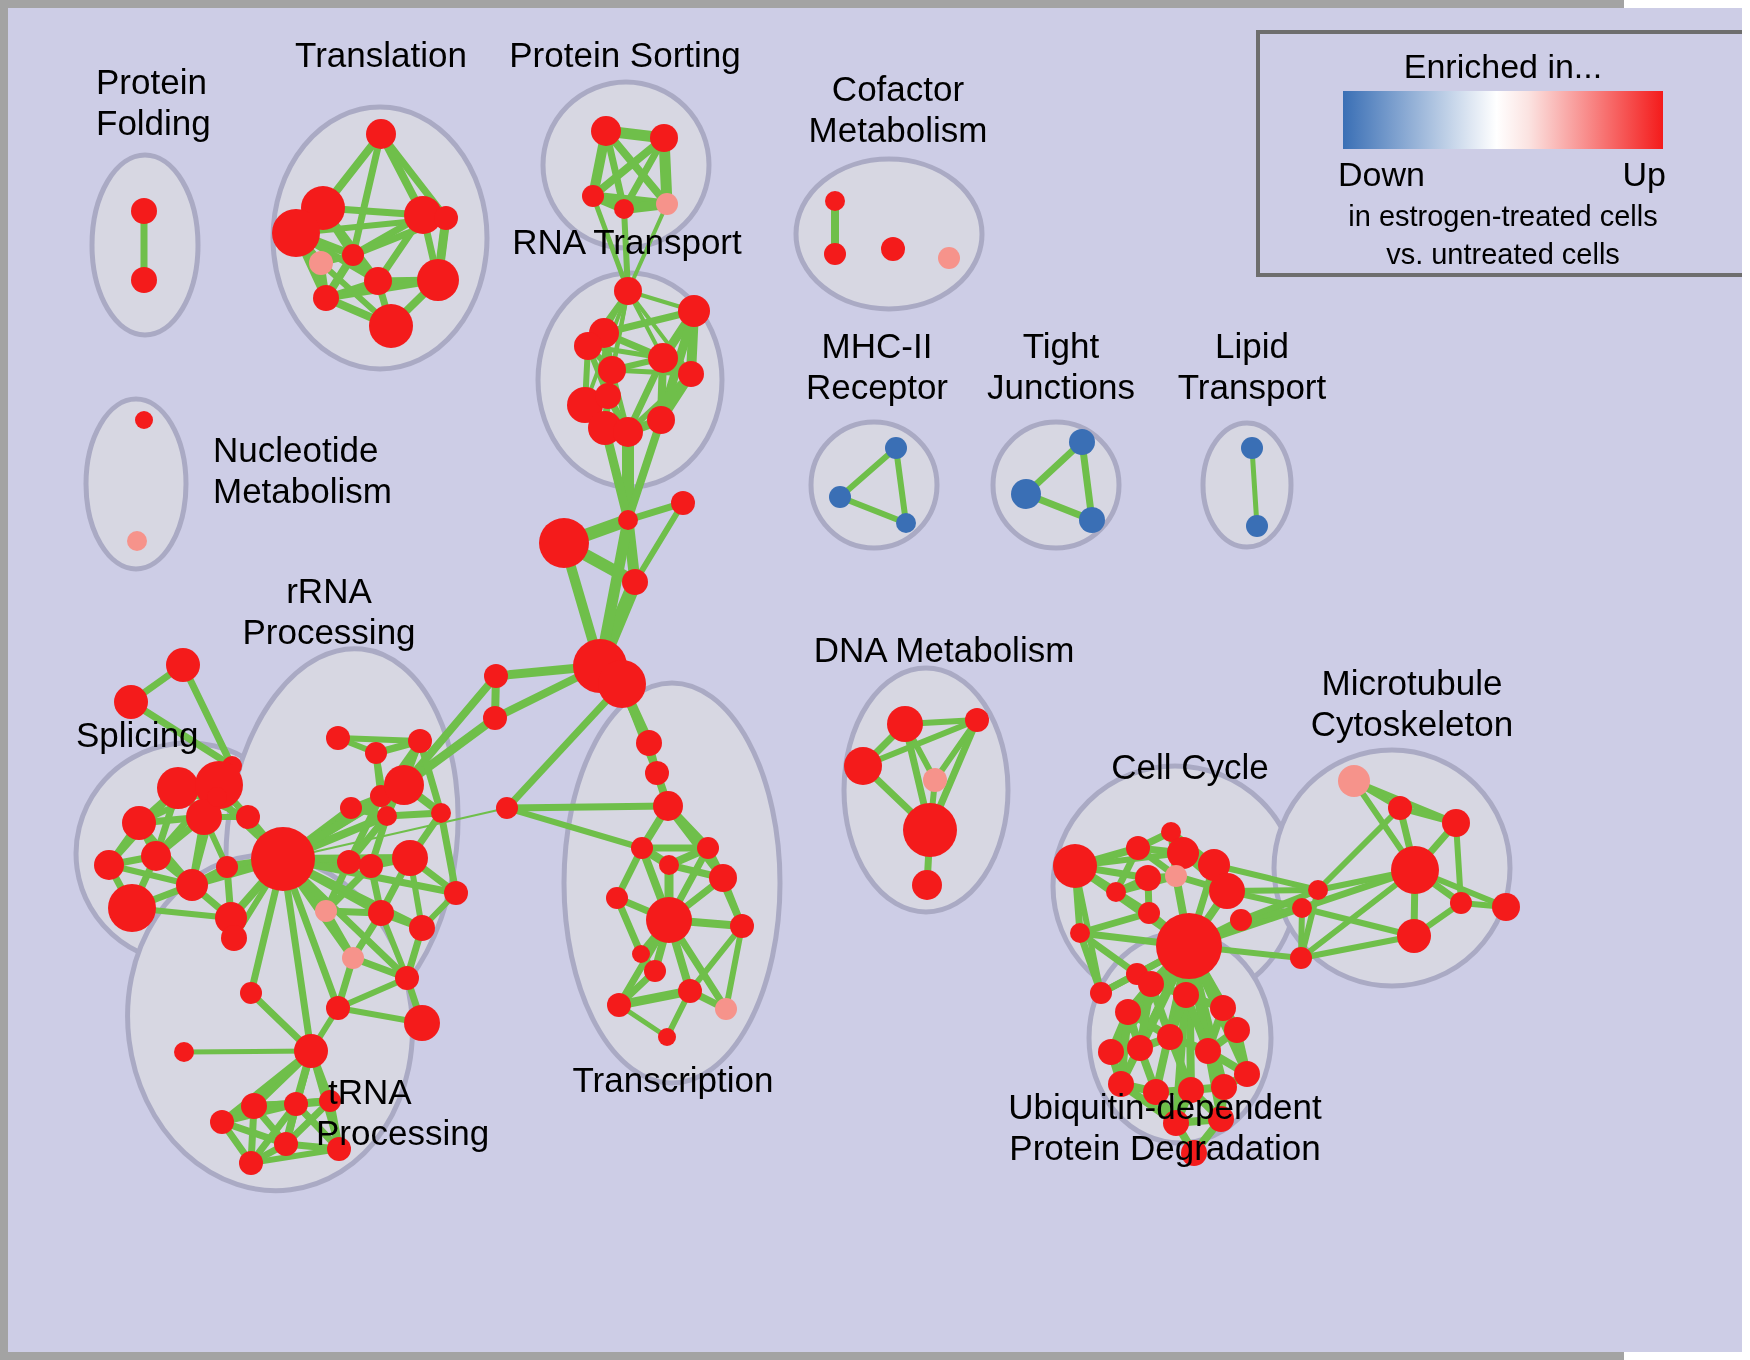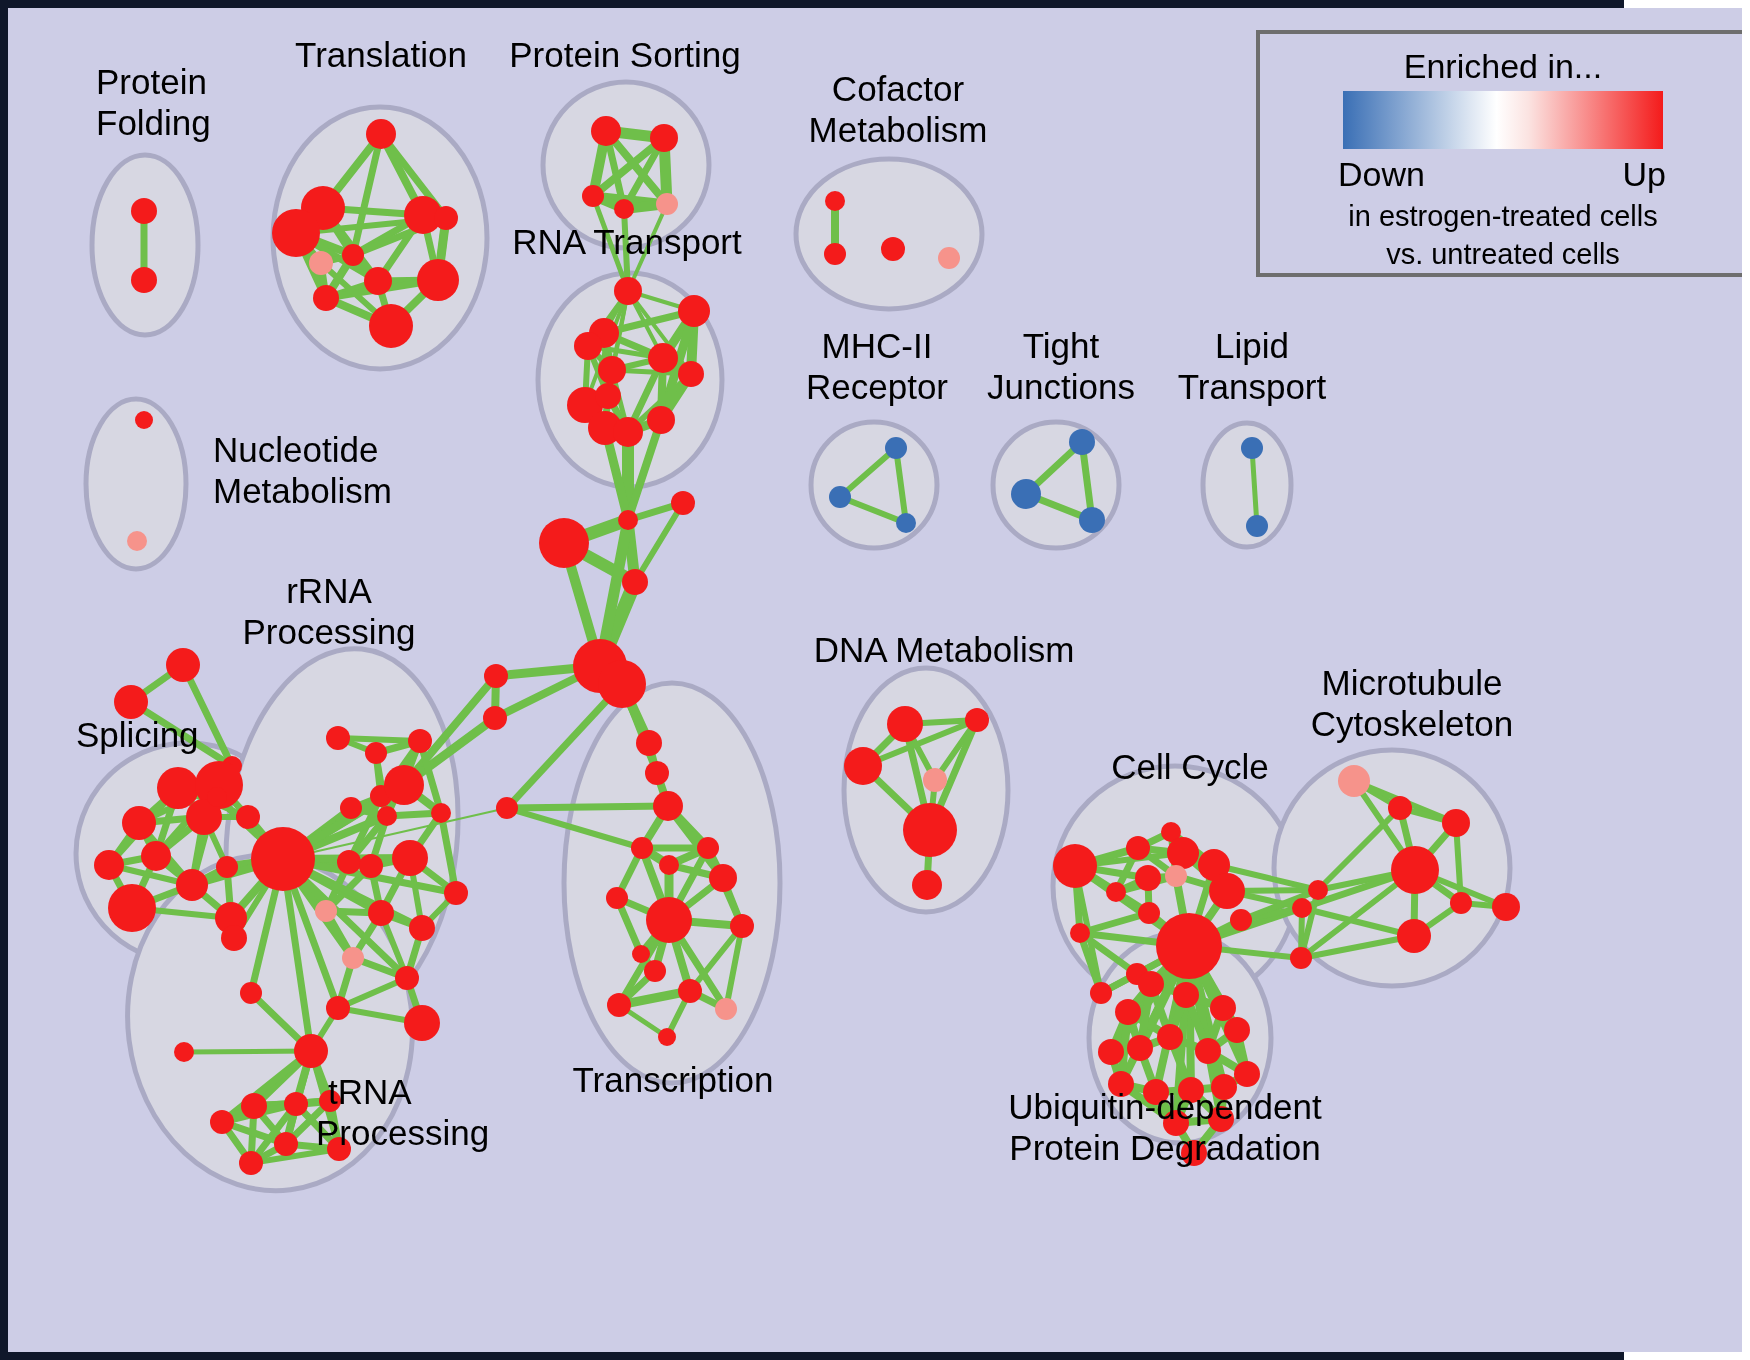--- a/index.html
+++ b/index.html
@@ -1,17 +1,17 @@
 <!DOCTYPE html>
 <html><head>
 <meta charset="utf-8">
 <style>
   html,body{margin:0;padding:0;background:#ffffff;}
   body{width:1750px;height:1360px;font-family:"Liberation Sans",sans-serif;overflow:hidden;}
-  #canvas{position:relative;width:1624px;height:1360px;background:#0f172a;}
+  #canvas{position:relative;width:1624px;height:1360px;background:#a3a3a3;}
   #plot{position:absolute;left:8px;top:8px;width:1734px;height:1344px;background:#cdcde6;}
   svg{display:block;}
   .clabel{font-family:"Liberation Sans",sans-serif;font-size:35px;fill:#000;dominant-baseline:middle;}
   .legend-box{fill:#cdcde6;stroke:#6e6e6e;stroke-width:4;}
   .legend-title{font-family:"Liberation Sans",sans-serif;font-size:34px;fill:#000;text-anchor:middle;}
   .legend-end{font-family:"Liberation Sans",sans-serif;font-size:34px;fill:#000;}
   .legend-sub{font-family:"Liberation Sans",sans-serif;font-size:29px;fill:#000;text-anchor:middle;}
   .hull{fill:#d7d7e2;stroke:#aaaac4;stroke-width:5;}
   .edge{stroke:#6fbf4a;stroke-linecap:round;}
 </style>

